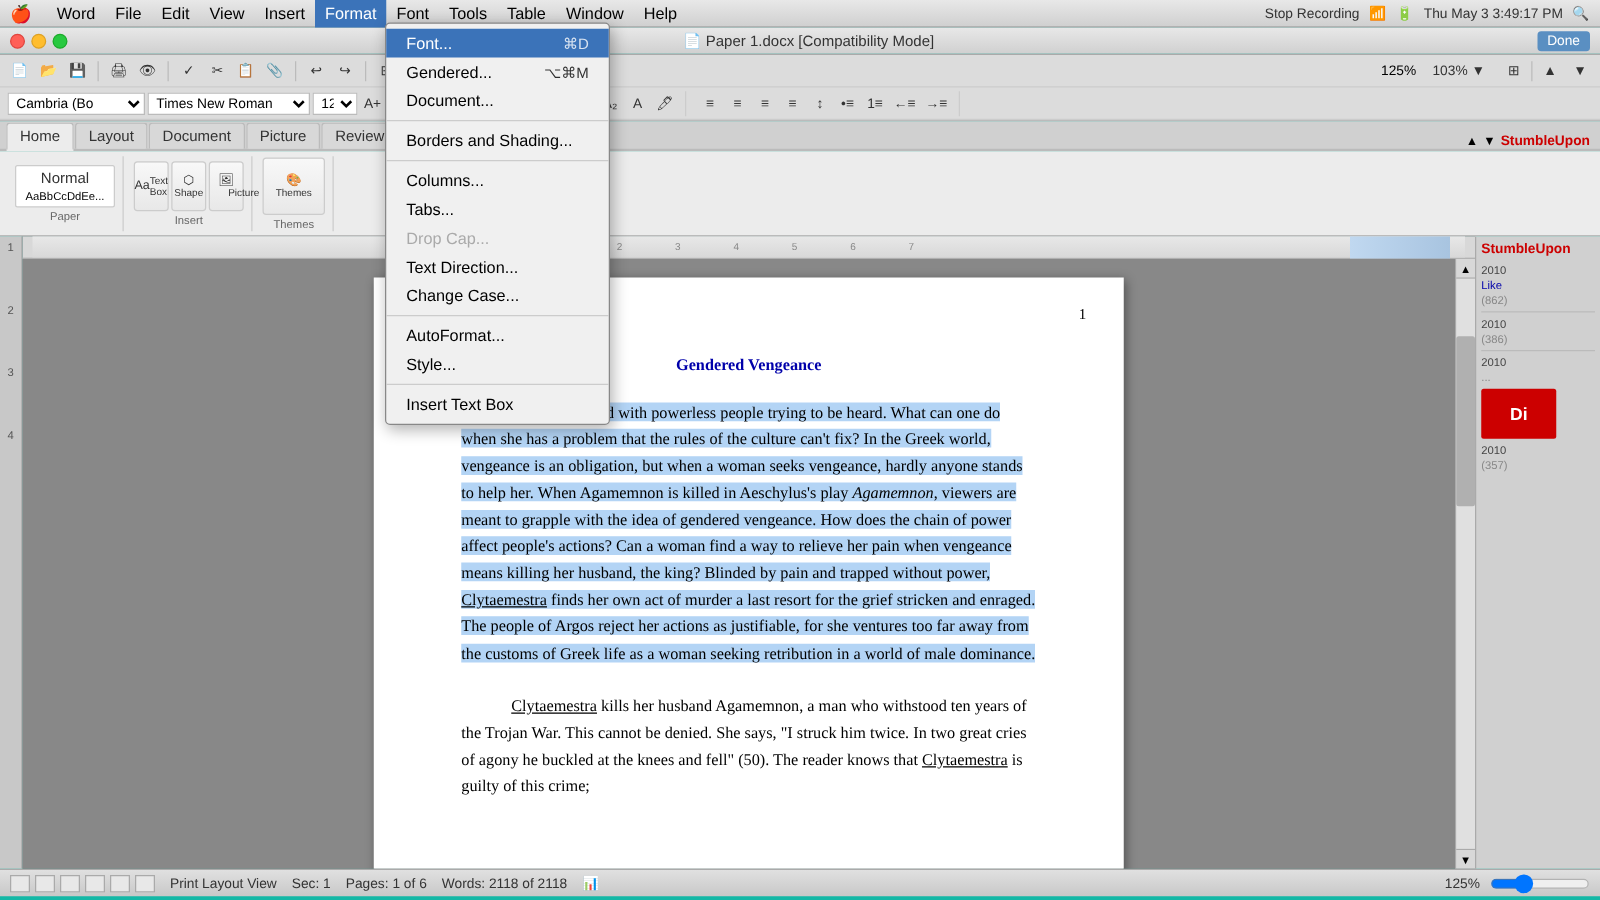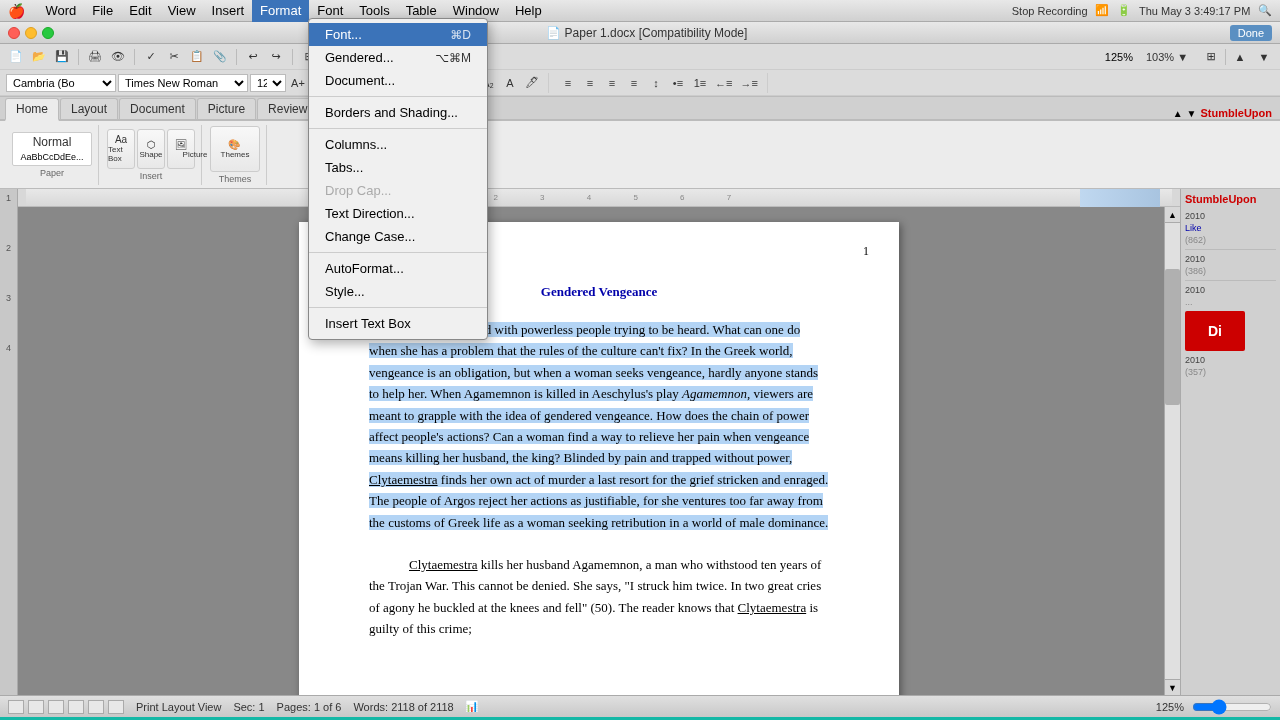--- a/index.html
+++ b/index.html
@@ -461,21 +461,21 @@
             <br><span style="font-size:9px; font-family:sans-serif;">AaBbCcDdEe...</span>
           </div>
         </div>
         <div class="rgroup-label">Paper</div>
       </div>
 
       <div class="rgroup">
         <div class="rgroup-btns">
           <div style="display:flex;flex-direction:column;gap:2px;align-items:center;">
             <div style="display:flex;gap:2px;">
-              <div class="rbtn" style="flex-direction:column;height:40px;font-size:10px;">
+              <div class="rbtn" style="flex-direction:row;height:40px;font-size:10px;">
                 <span>Aa</span>
                 <span style="font-size:8px;">Text Box</span>
               </div>
               <div class="rbtn" style="flex-direction:column;height:40px;font-size:10px;">
                 <span>⬡</span>
                 <span style="font-size:8px;">Shape</span>
               </div>
               <div class="rbtn" style="flex-direction:column;height:40px;font-size:10px;">
                 <span>🖼</span>
                 <span style="font-size:8px;margin-left:28px;">Picture</span>

